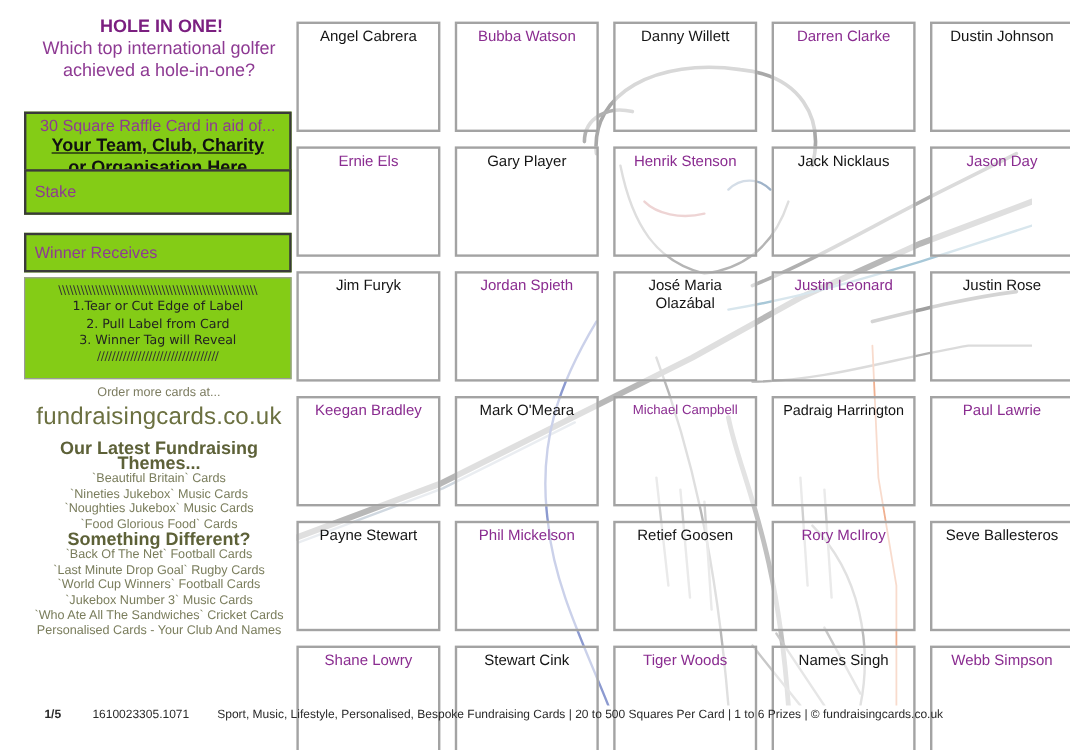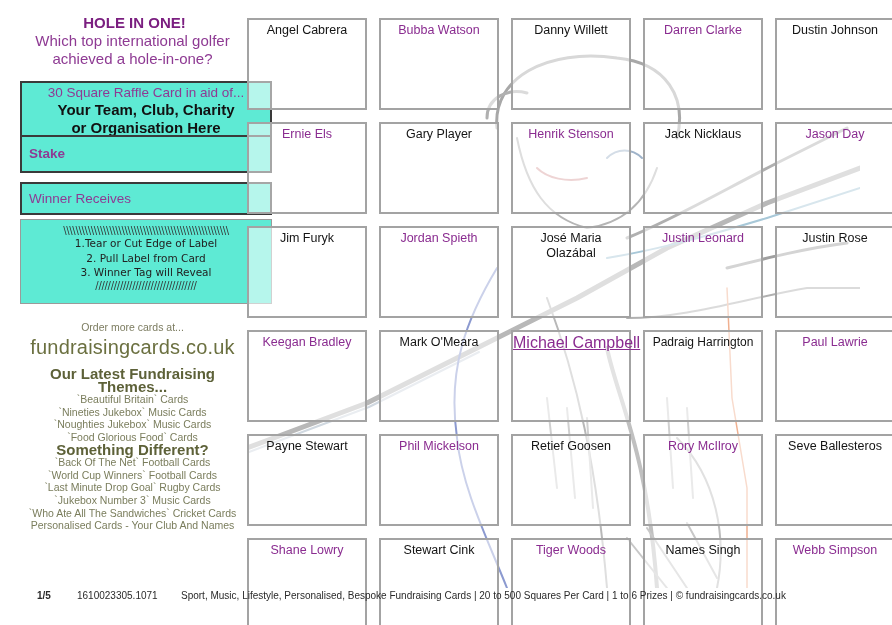--- a/index.html
+++ b/index.html
@@ -11,28 +11,28 @@
     #page { position: relative; width: 892px; height: 625px; background: #fff; padding-left: 44px; }
 
     
     .left { position: absolute; left: 20px; top: 14px; width: 225px; }
 
     .headline { text-align: center; }
     .headline .h1 { color: #7b1f80; font-weight: bold; font-size: 15px; line-height: 18px; margin-left: 4px; }
     .headline .q { color: #8e3a93; font-size: 15px; line-height: 18px; }
 
     .box {
-      position: absolute; left: 20px; width: 252px;
-      border: 2px solid #3a3a3a; background: #5eead4;
+      position: absolute; left: 20px; width: 223px;
+      border: 2px solid #3a3a3a; background: #84cc16; margin-top: 12px;
     }
     .box.aid { top: 81px; height: 57px; text-align: center; padding-top: 1px; }
     .aid .sub { color: #8e3a93; font-size: 13.5px; line-height: 17px; }
-    .aid .main { color: #111; font-weight: bold; font-size: 15px; line-height: 18px; }
-
-    .box.stake { top: 135px; height: 38px; font-weight: bold; }
+    .aid .main { color: #111; font-weight: bold; font-size: 15px; line-height: 18px; text-decoration: underline; }
+
+    .box.stake { top: 129px; height: 38px; }
     .box.winner { top: 182px; height: 33px; }
     .box .lbl { position: absolute; left: 7px; color: #8e3a93; font-size: 13.5px; }
     .box.stake .lbl { top: 9px; }
     .box.winner .lbl { top: 7px; }
 
     .box.instr {
       top: 219px; height: 85px; border: 1.5px solid #9a9a9a; text-align: center;
       padding-top: 5px;
     }
     .instr .slash { font-size: 10px; letter-spacing: -0.3px; color: #333; line-height: 11px; font-family: "DejaVu Sans", sans-serif; }
@@ -112,22 +112,22 @@
   </div>
 
   <div class="themes">
     <div class="hd">Our Latest Fundraising Themes...</div>
     <div class="it">`Beautiful Britain` Cards</div>
     <div class="it">`Nineties Jukebox` Music Cards</div>
     <div class="it">`Noughties Jukebox` Music Cards</div>
     <div class="it">`Food Glorious Food` Cards</div>
     <div class="hd">Something Different?</div>
     <div class="it">`Back Of The Net` Football Cards</div>
+    <div class="it">`Last Minute Drop Goal` Rugby Cards</div>
     <div class="it">`World Cup Winners` Football Cards</div>
-    <div class="it">`Last Minute Drop Goal` Rugby Cards</div>
     <div class="it">`Jukebox Number 3` Music Cards</div>
     <div class="it">`Who Ate All The Sandwiches` Cricket Cards</div>
     <div class="it">Personalised Cards - Your Club And Names</div>
   </div>
 
   <div class="gridwrap">
     <svg class="sketch" viewBox="0 0 613 570" xmlns="http://www.w3.org/2000/svg">
       <g fill="none" stroke-linecap="round" stroke-linejoin="round">
 
         <path d="M0 430 L120 385 L230 330 L330 280 L420 230 L520 185 L613 150" stroke="#b8b8b8" stroke-width="5"></path>
@@ -171,21 +171,21 @@
       <div class="cell alt">Jason Day</div>
 
       <div class="cell norm">Jim Furyk</div>
       <div class="cell alt">Jordan Spieth</div>
       <div class="cell norm" style="padding-left:18px;padding-right:18px;">José Maria Olazábal</div>
       <div class="cell alt">Justin Leonard</div>
       <div class="cell norm">Justin Rose</div>
 
       <div class="cell alt">Keegan Bradley</div>
       <div class="cell norm">Mark O'Meara</div>
-      <div class="cell alt" style="white-space:nowrap;font-size:16px;text-decoration:underline;">Michael Campbell</div>
+      <div class="cell alt" style="white-space:nowrap;font-size:11px;">Michael Campbell</div>
       <div class="cell norm" style="white-space:nowrap;font-size:12px;">Padraig Harrington</div>
       <div class="cell alt">Paul Lawrie</div>
 
       <div class="cell norm">Payne Stewart</div>
       <div class="cell alt">Phil Mickelson</div>
       <div class="cell norm">Retief Goosen</div>
       <div class="cell alt">Rory McIlroy</div>
       <div class="cell norm" style="white-space:nowrap;">Seve Ballesteros</div>
 
       <div class="cell alt">Shane Lowry</div>

